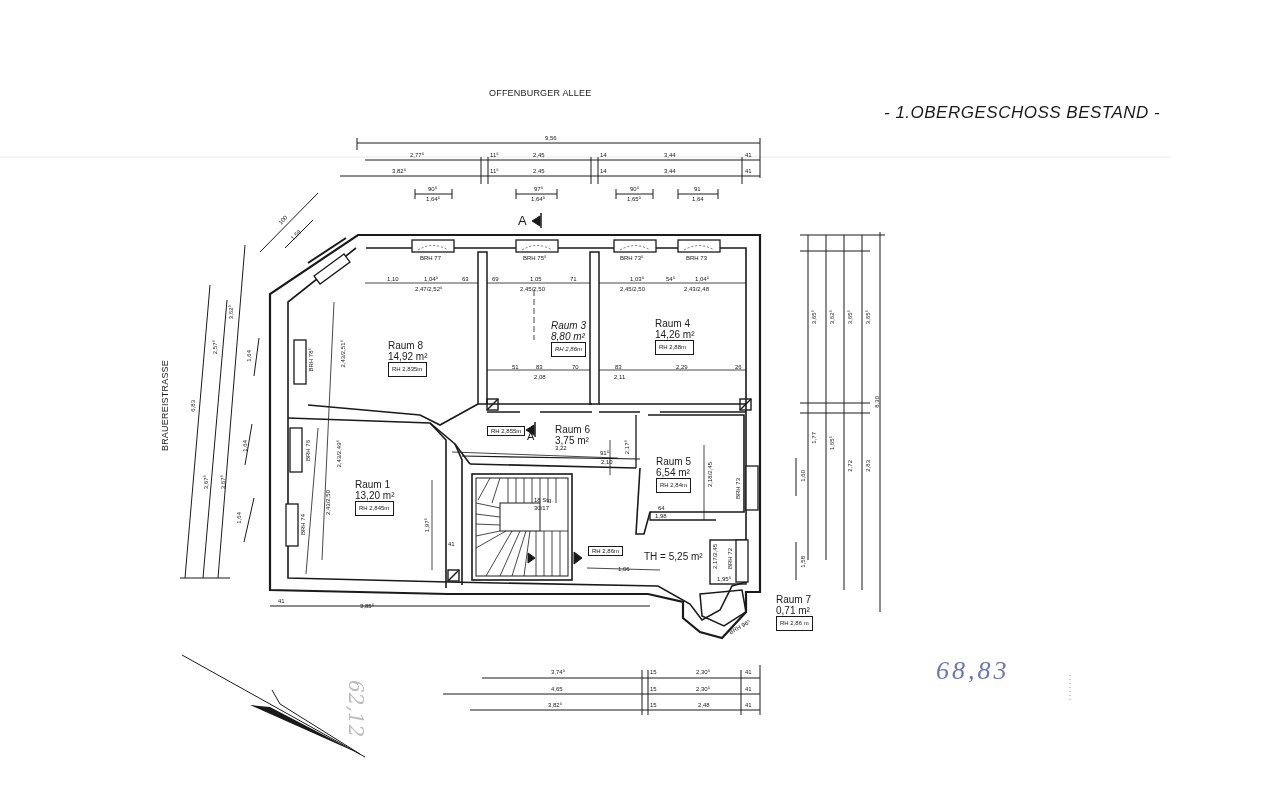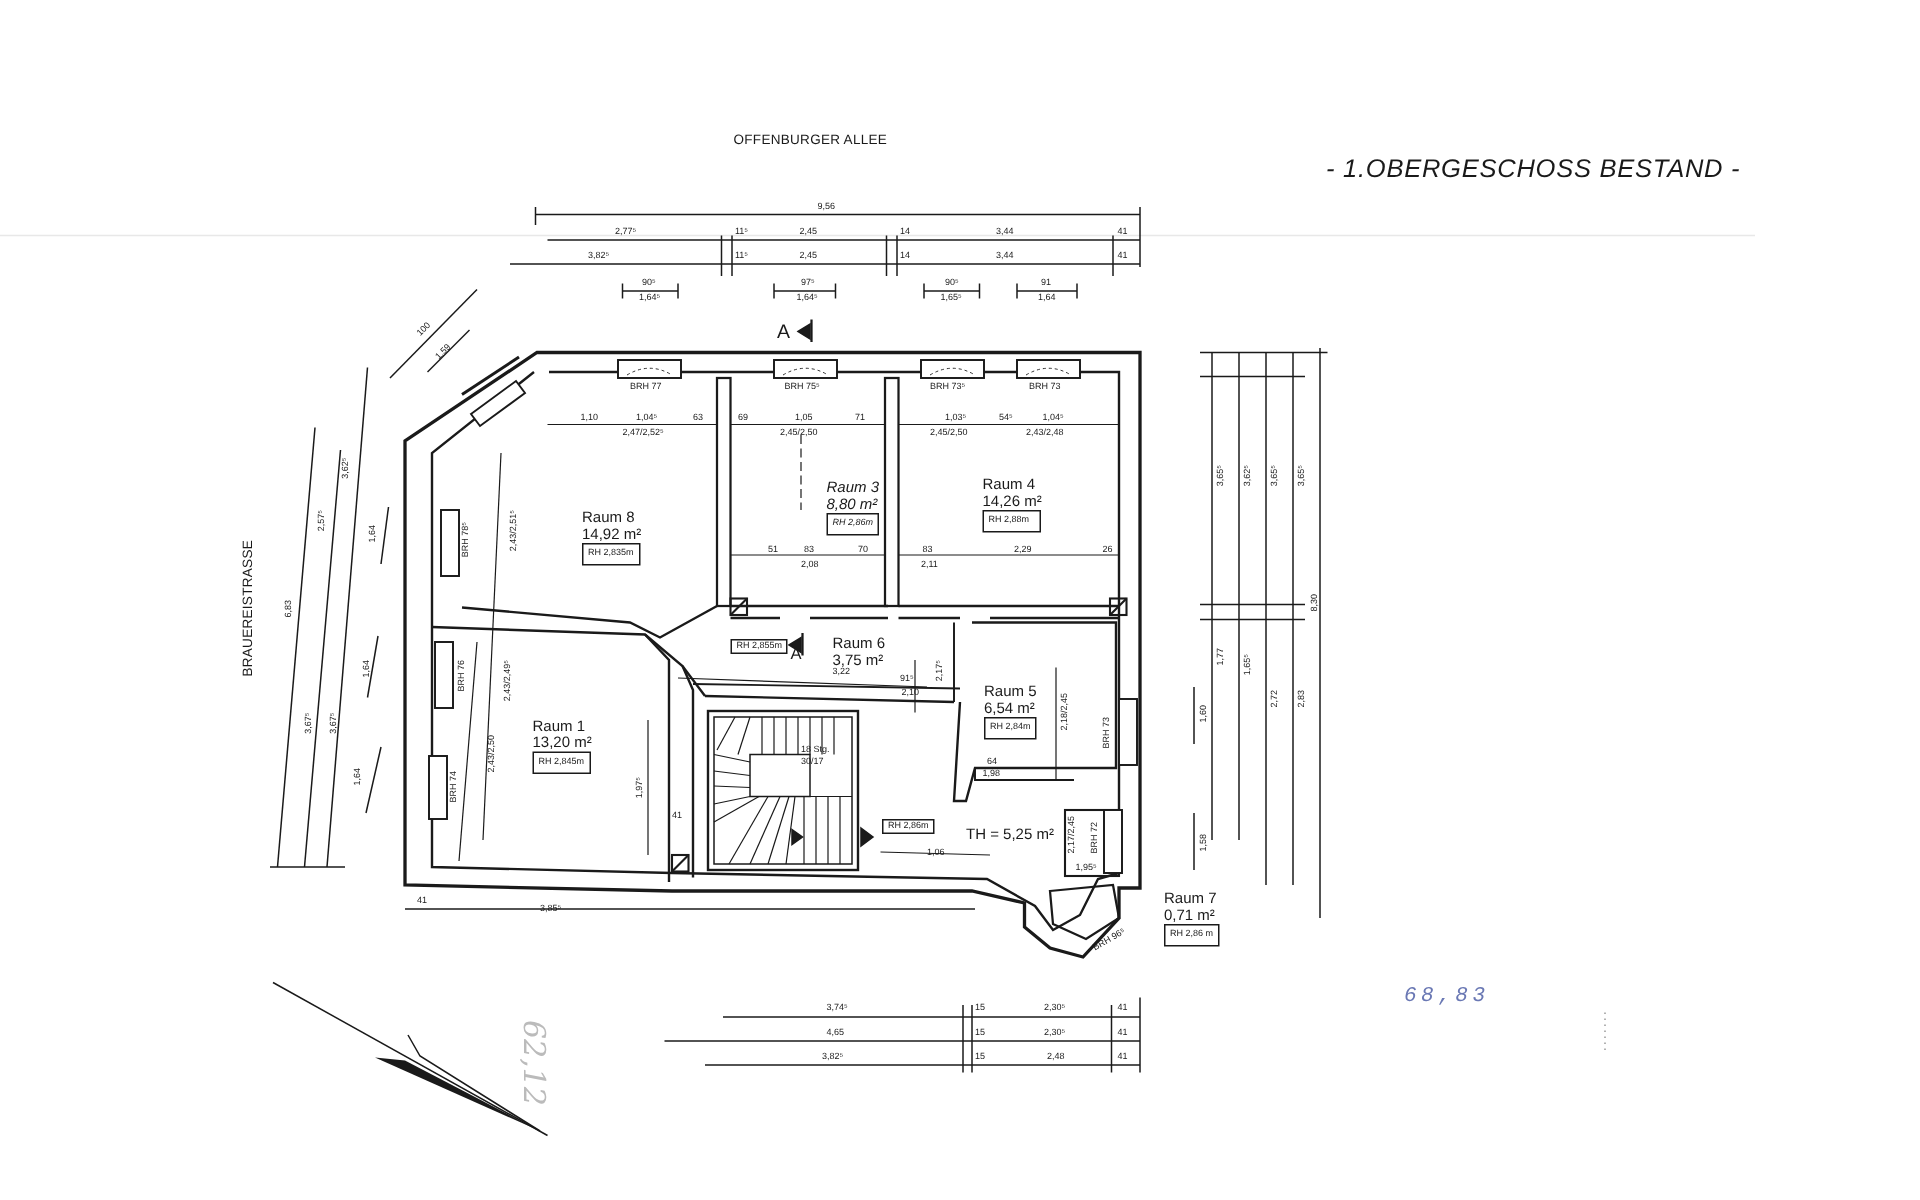--- a/index.html
+++ b/index.html
@@ -3,21 +3,21 @@
 <meta charset="utf-8">
 <style>
   html, body { margin:0; padding:0; background:#ffffff; }
   body { width:1280px; height:800px; position:relative; overflow:hidden; font-family:"Liberation Sans", sans-serif; color:#1a1a1a; }
   .abs { position:absolute; }
   .street { font-size:9px; letter-spacing:0.2px; }
   .title { font-size:17px; letter-spacing:0.5px;font-style:italic; }
   .room-label { font-size:10px; line-height:11px; text-align:left; }
   .rh-box { border:1px solid #1a1a1a; font-size:6px; padding:1px 3px; background:#fff; white-space:nowrap; }
   .dim { font-size:6px; white-space:nowrap; }
-  .hand { font-family:Liberation Mono, monospace; font-style:italic; color:#6a78b4; font-size:14px; letter-spacing:3px; }
+  .hand { font-family:Liberation Serif, serif; font-style:italic; color:#6a78b4; font-size:26px; letter-spacing:3px; }
   .hand-faint { font-family:"DejaVu Serif", serif; font-style:italic; color:#bbbbbb; font-size:20px; }
   svg { position:absolute; left:0; top:0; }
   .vert { writing-mode:vertical-rl; transform:rotate(180deg); }
 </style>
 </head>
 <body>
 
 <svg width="1280" height="800" viewBox="0 0 1280 800">
   <g stroke="#1a1a1a" fill="none" stroke-width="1">
 

